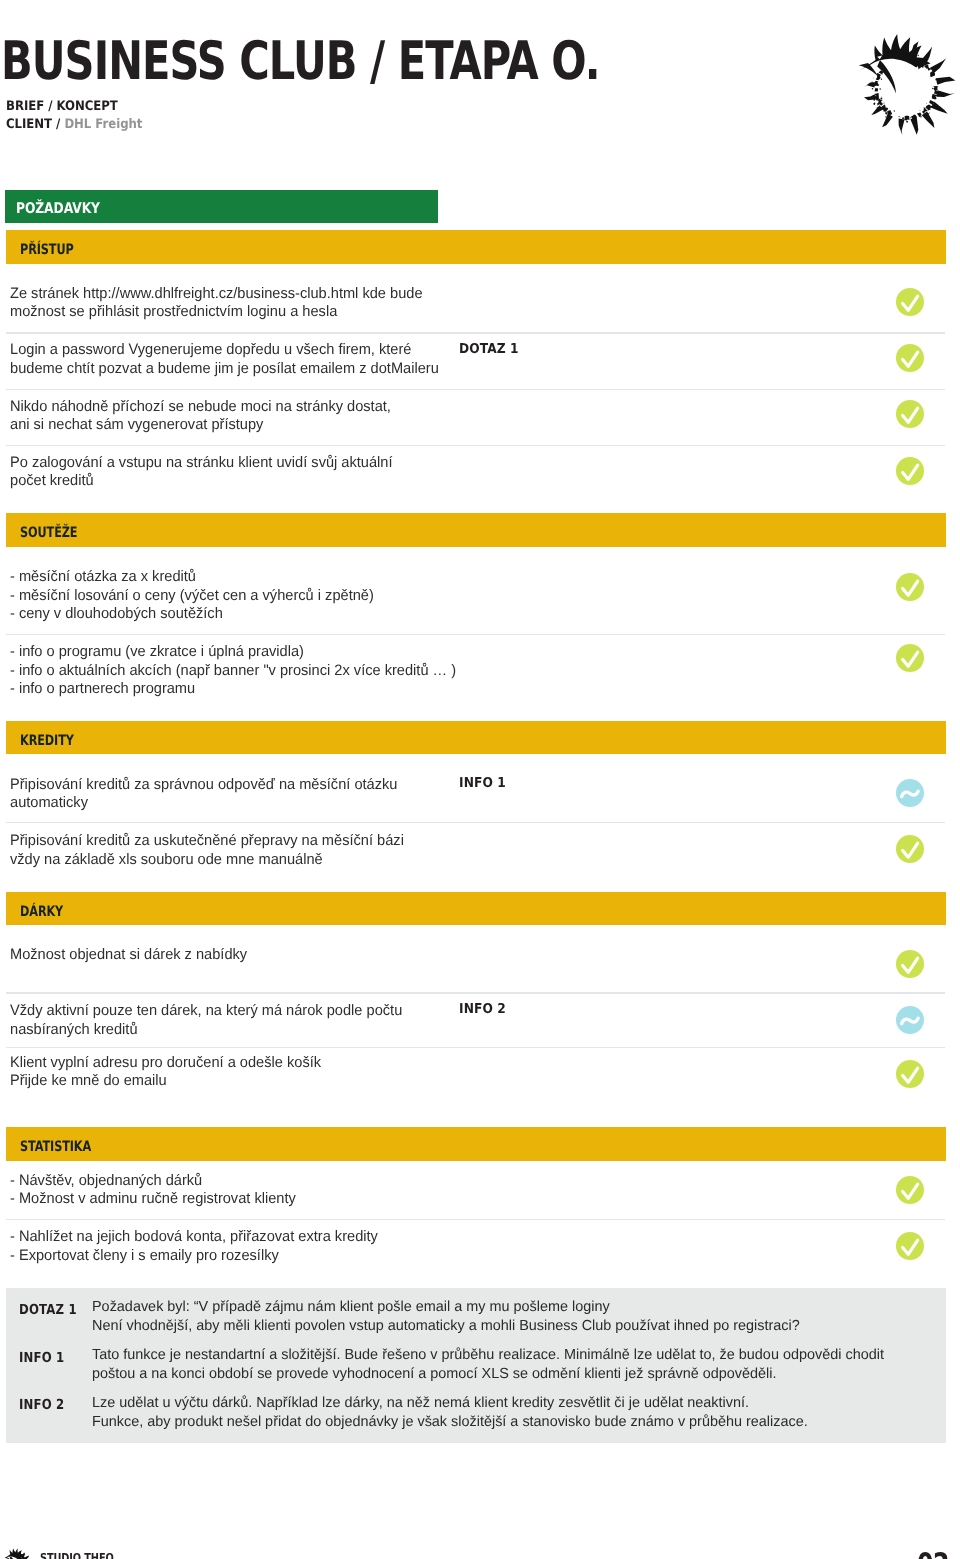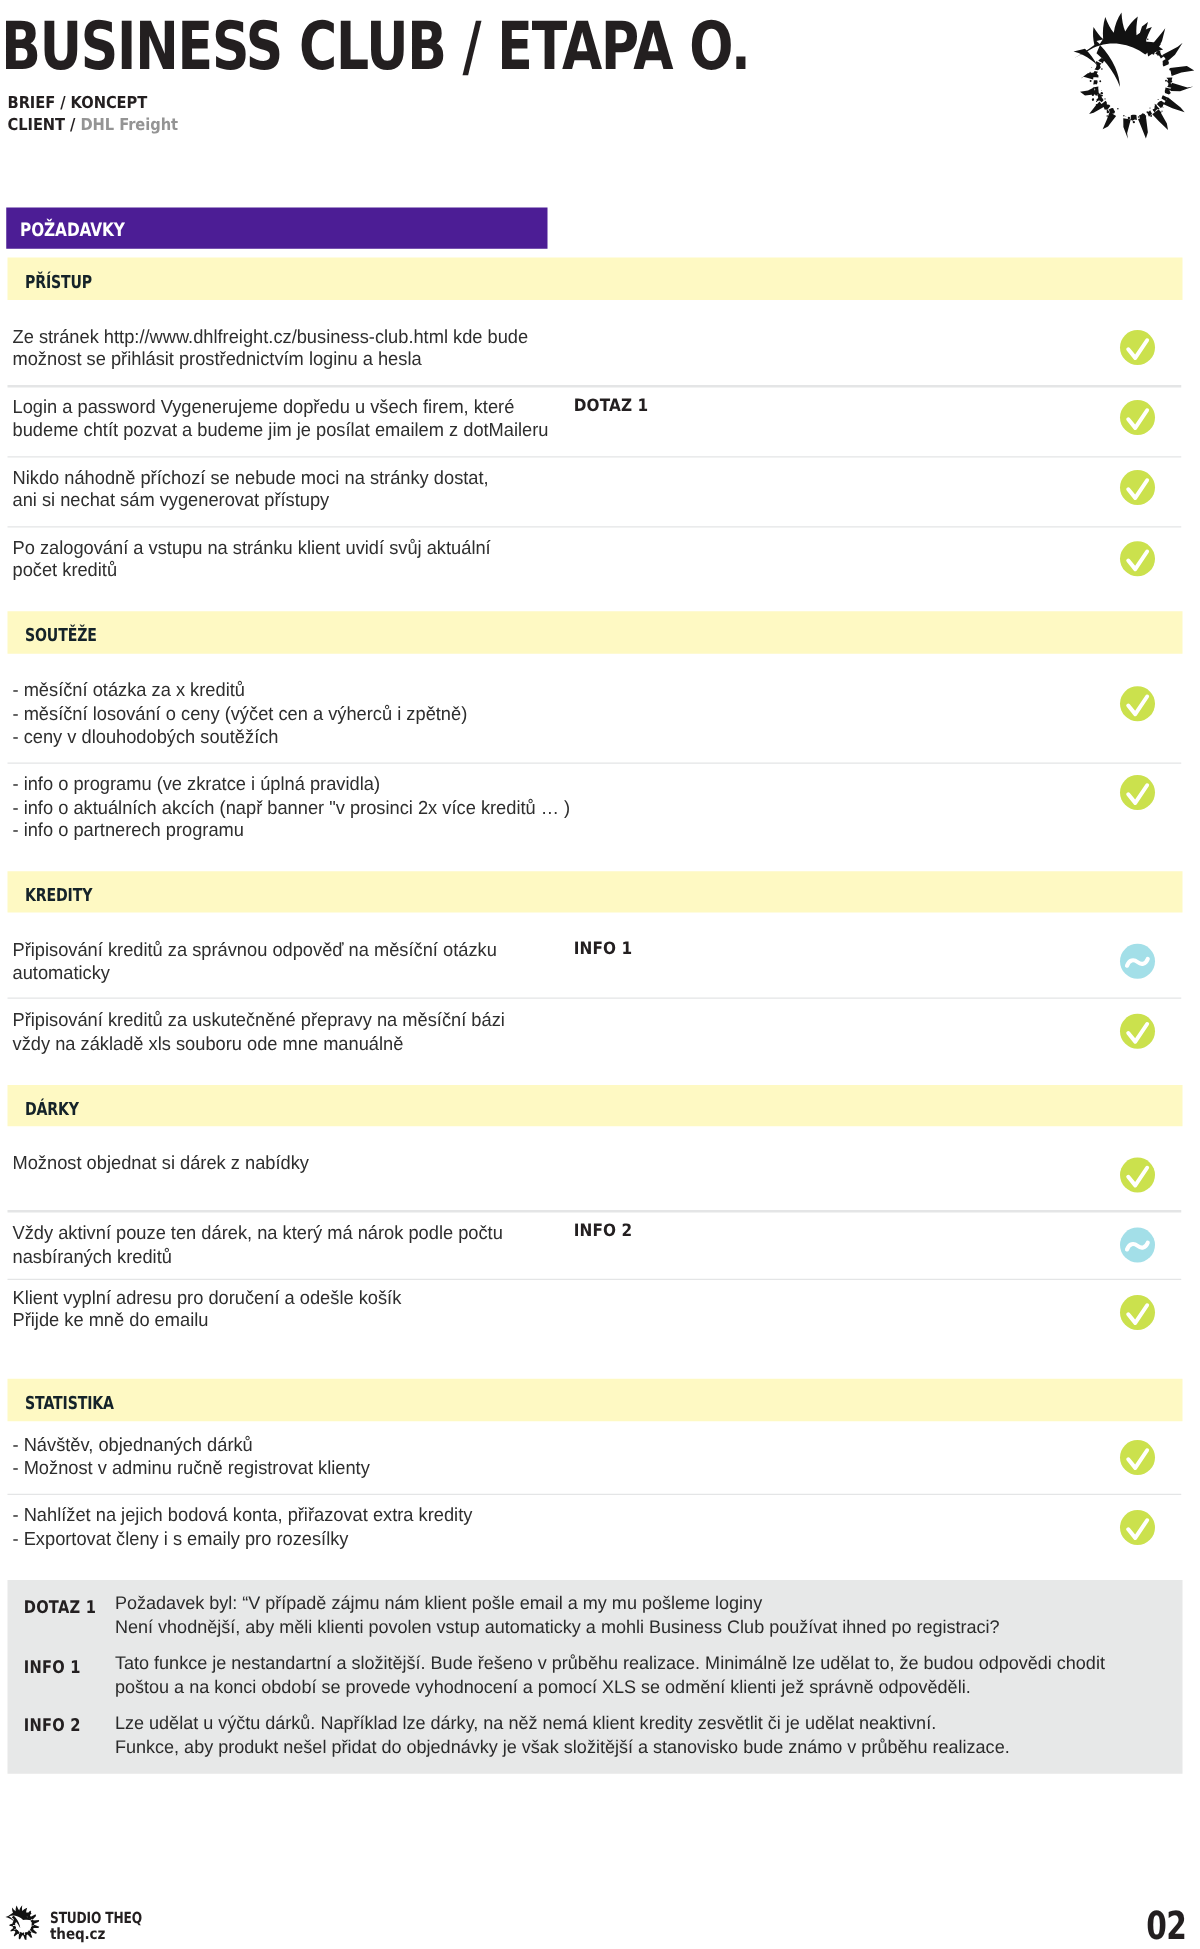--- a/index.html
+++ b/index.html
@@ -1,41 +1,41 @@
 <!DOCTYPE html>
 <html><head>
 <meta charset="utf-8">
 <style>
   html,body{margin:0;padding:0;}
   body{width:960px;height:1559px;background:#ffffff;
        font-family:"Liberation Sans",sans-serif;color:#231f20;
        position:relative;overflow:hidden;-webkit-font-smoothing:antialiased;
        text-rendering:geometricPrecision;}
-  .page{position:relative;width:960px;height:1496px;}
+  .page{position:relative;width:960px;height:1496px;margin-top:24px;}
 
   
   .doc-title{position:absolute;left:1px;top:11px;font-size:53px;font-weight:bold;
              font-family:"DejaVu Sans",sans-serif;
              letter-spacing:-1.2px;color:#231f20;line-height:1;white-space:nowrap;
              transform:scaleX(.785);transform-origin:0 0;}
   .meta{position:absolute;left:6px;top:74px;font-size:13.2px;font-weight:bold;
         font-family:"DejaVu Sans",sans-serif;
         line-height:18px;letter-spacing:-.05px;transform:scaleX(.89);transform-origin:0 0;white-space:nowrap;}
   .meta .muted{color:#949494;}
   .logo-mark{position:absolute;left:852px;top:1px;width:104px;height:114px;}
 
   
-  .bar-head{position:absolute;background:#4c1d95;height:33px;}
+  .bar-head{position:absolute;background:#15803d;height:33px;}
   .bar-head .lbl{position:absolute;top:10.2px;color:#ffffff;font-size:14.8px;
         font-family:"DejaVu Sans",sans-serif;
         font-weight:bold;letter-spacing:-.1px;transform:scaleX(.83);transform-origin:0 0;white-space:nowrap;}
   
 
   
-  .sec-bar{position:absolute;left:5.5px;width:940.5px;height:33.5px;background:#fef9c3;}
+  .sec-bar{position:absolute;left:5.5px;width:940.5px;height:33.5px;background:#eab308;}
   .sec-bar .lbl{position:absolute;left:14.3px;top:12.1px;font-size:14.3px;font-weight:bold;
         font-family:"DejaVu Sans",sans-serif;
         letter-spacing:-.15px;color:#152329;transform:scaleX(.79);transform-origin:0 0;white-space:nowrap;}
 
   
   .row{position:absolute;left:0;width:960px;}
   .row .txt{position:absolute;left:10px;font-size:15.1px;line-height:18.4px;color:#2e2e2e;
         transform:scaleX(.968);transform-origin:0 0;white-space:nowrap;}
   .row .info{position:absolute;left:458.5px;font-size:13.6px;font-weight:bold;letter-spacing:.1px;
         font-family:"DejaVu Sans",sans-serif;

